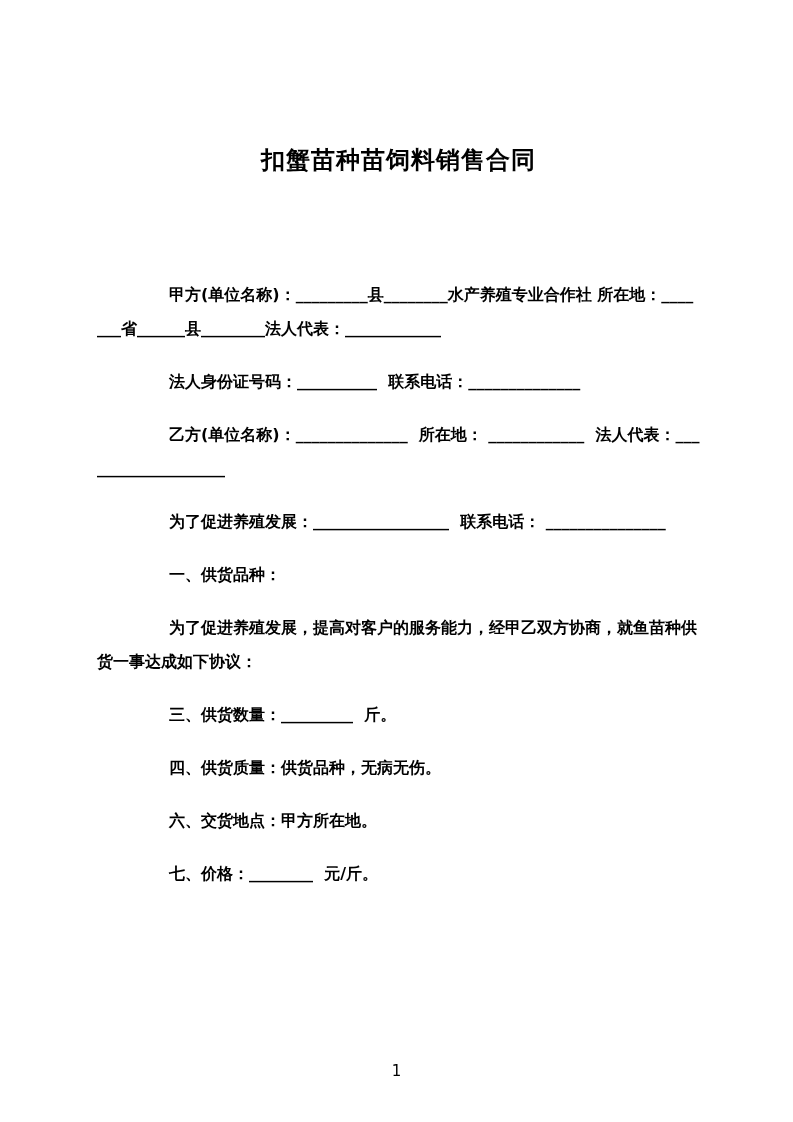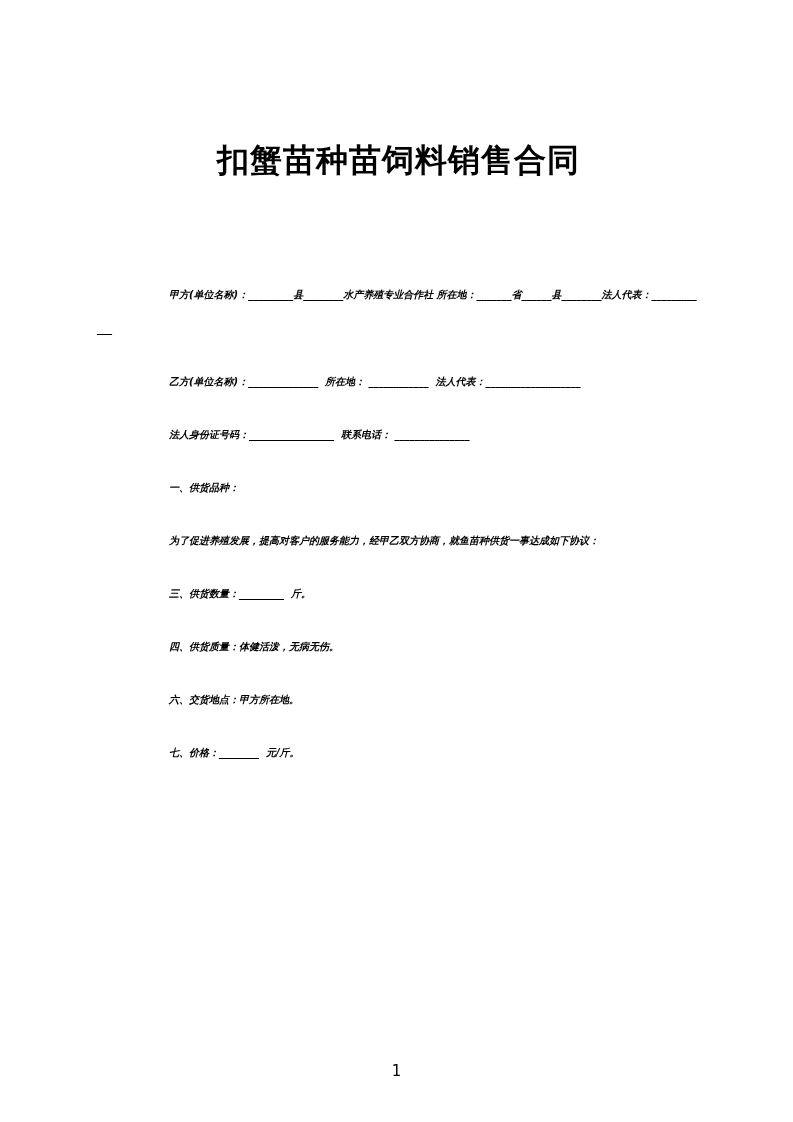--- a/index.html
+++ b/index.html
@@ -16,36 +16,35 @@
     height: 1122px;
     margin: 0 auto;
     background: #ffffff;
     color: #000000;
     overflow: hidden;
   }
   .content {
     padding: 143px 93px 0 97px;
   }
   .doc-title {
-    font-size: 32px;
+    font-size: 24px;
     font-weight: bold;
     text-align: center;
     line-height: 34px;
     margin: 0 0 101px 0;
     letter-spacing: 1px;
   }
   .para {
-    font-size: 10px;
+    font-size: 16px;
     font-weight: bold;
     line-height: 34px;
     margin: 0 0 19px 0;
     text-indent: 72px;
     white-space: pre-wrap;
     word-break: break-all;
-    font-style: italic;
   }
   .footer {
     position: absolute;
     left: 0;
     right: 0;
     bottom: 42px;
     text-align: center;
     font-size: 15px;
     font-weight: normal;
     color: #000000;
@@ -54,33 +53,34 @@
 </head>
 <body>
 
 <div class="page">
   <div class="content">
 
     <h1 class="doc-title">扣蟹苗种苗饲料销售合同</h1>
 
     <p class="para">甲方(单位名称)：_________县________水产养殖专业合作社 所在地：_______省______县________法人代表：____________</p>
 
+    <p class="para">法人身份证号码：__________  联系电话：______________</p>
 
     <p class="para">乙方(单位名称)：______________  所在地： ____________  法人代表：___________________</p>
 
-    <p class="para">法人身份证号码：_________________  联系电话： _______________</p>
+    <p class="para">为了促进养殖发展：_________________  联系电话： _______________</p>
 
     <p class="para">一、供货品种：</p>
 
     <p class="para">为了促进养殖发展，提高对客户的服务能力，经甲乙双方协商，就鱼苗种供货一事达成如下协议：</p>
 
 
     <p class="para">三、供货数量：_________  斤。</p>
 
-    <p class="para">四、供货质量：体健活泼，无病无伤。</p>
+    <p class="para">四、供货质量：供货品种，无病无伤。</p>
 
 
     <p class="para">六、交货地点：甲方所在地。</p>
 
     <p class="para">七、价格：________  元/斤。</p>
 
   </div>
 
   <div class="footer">1</div>
 </div>

